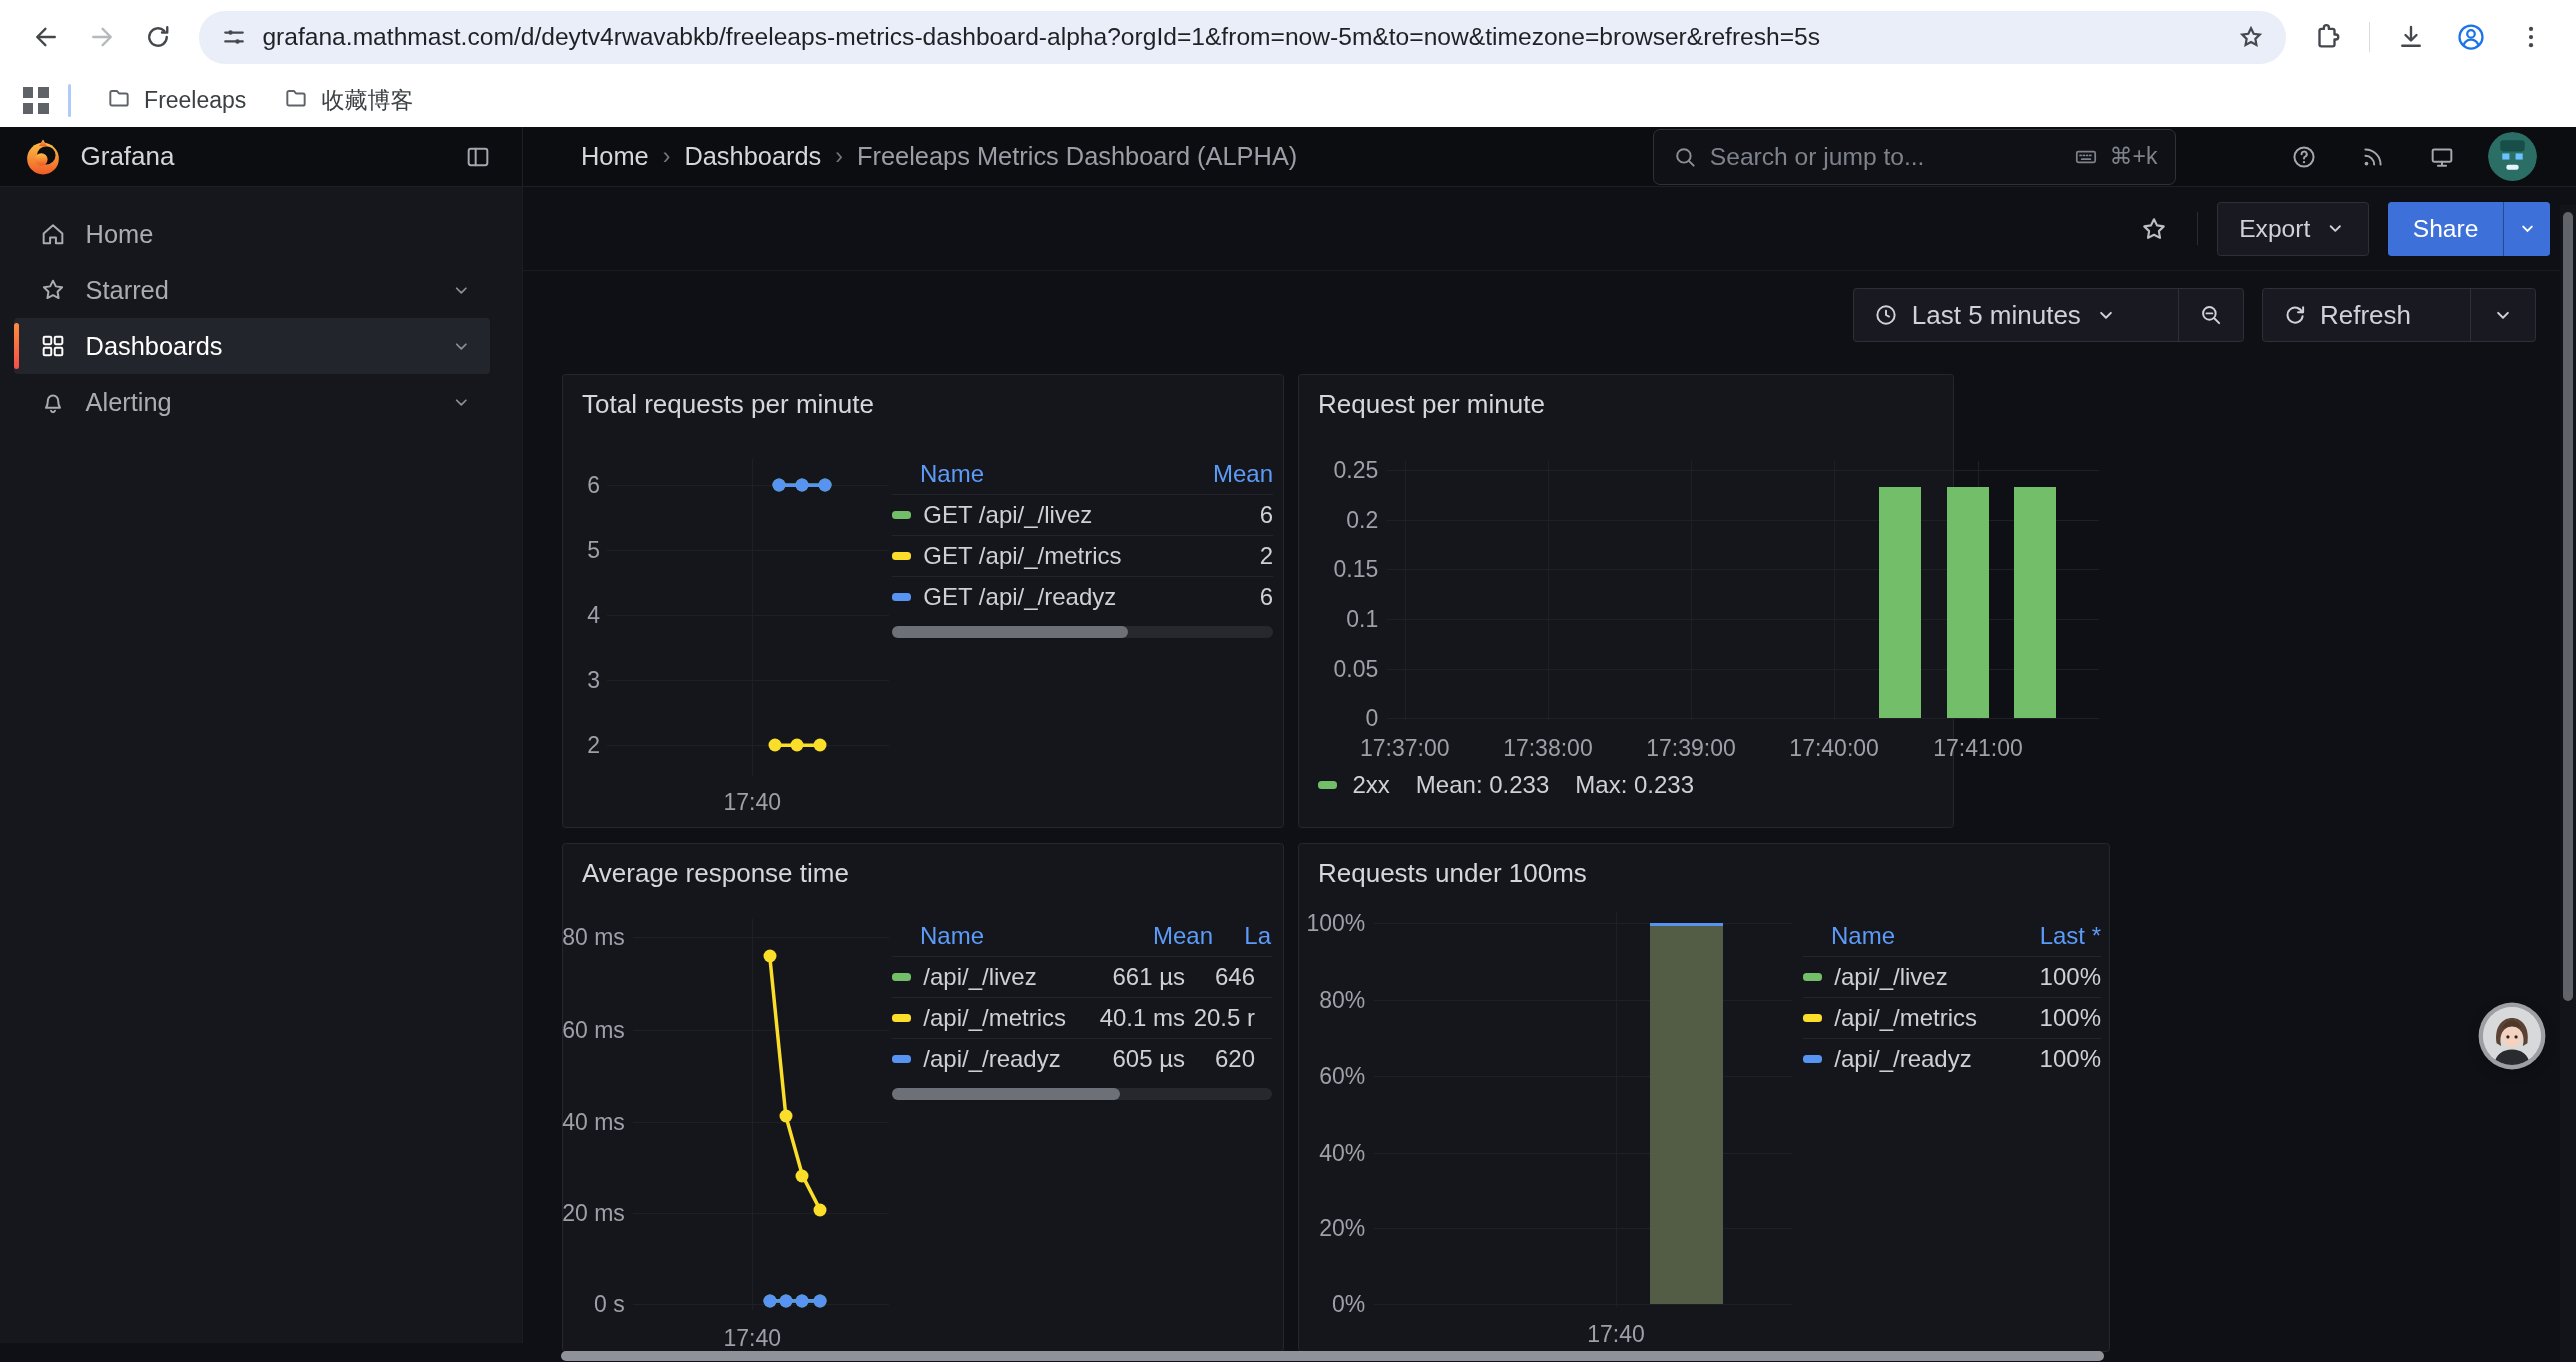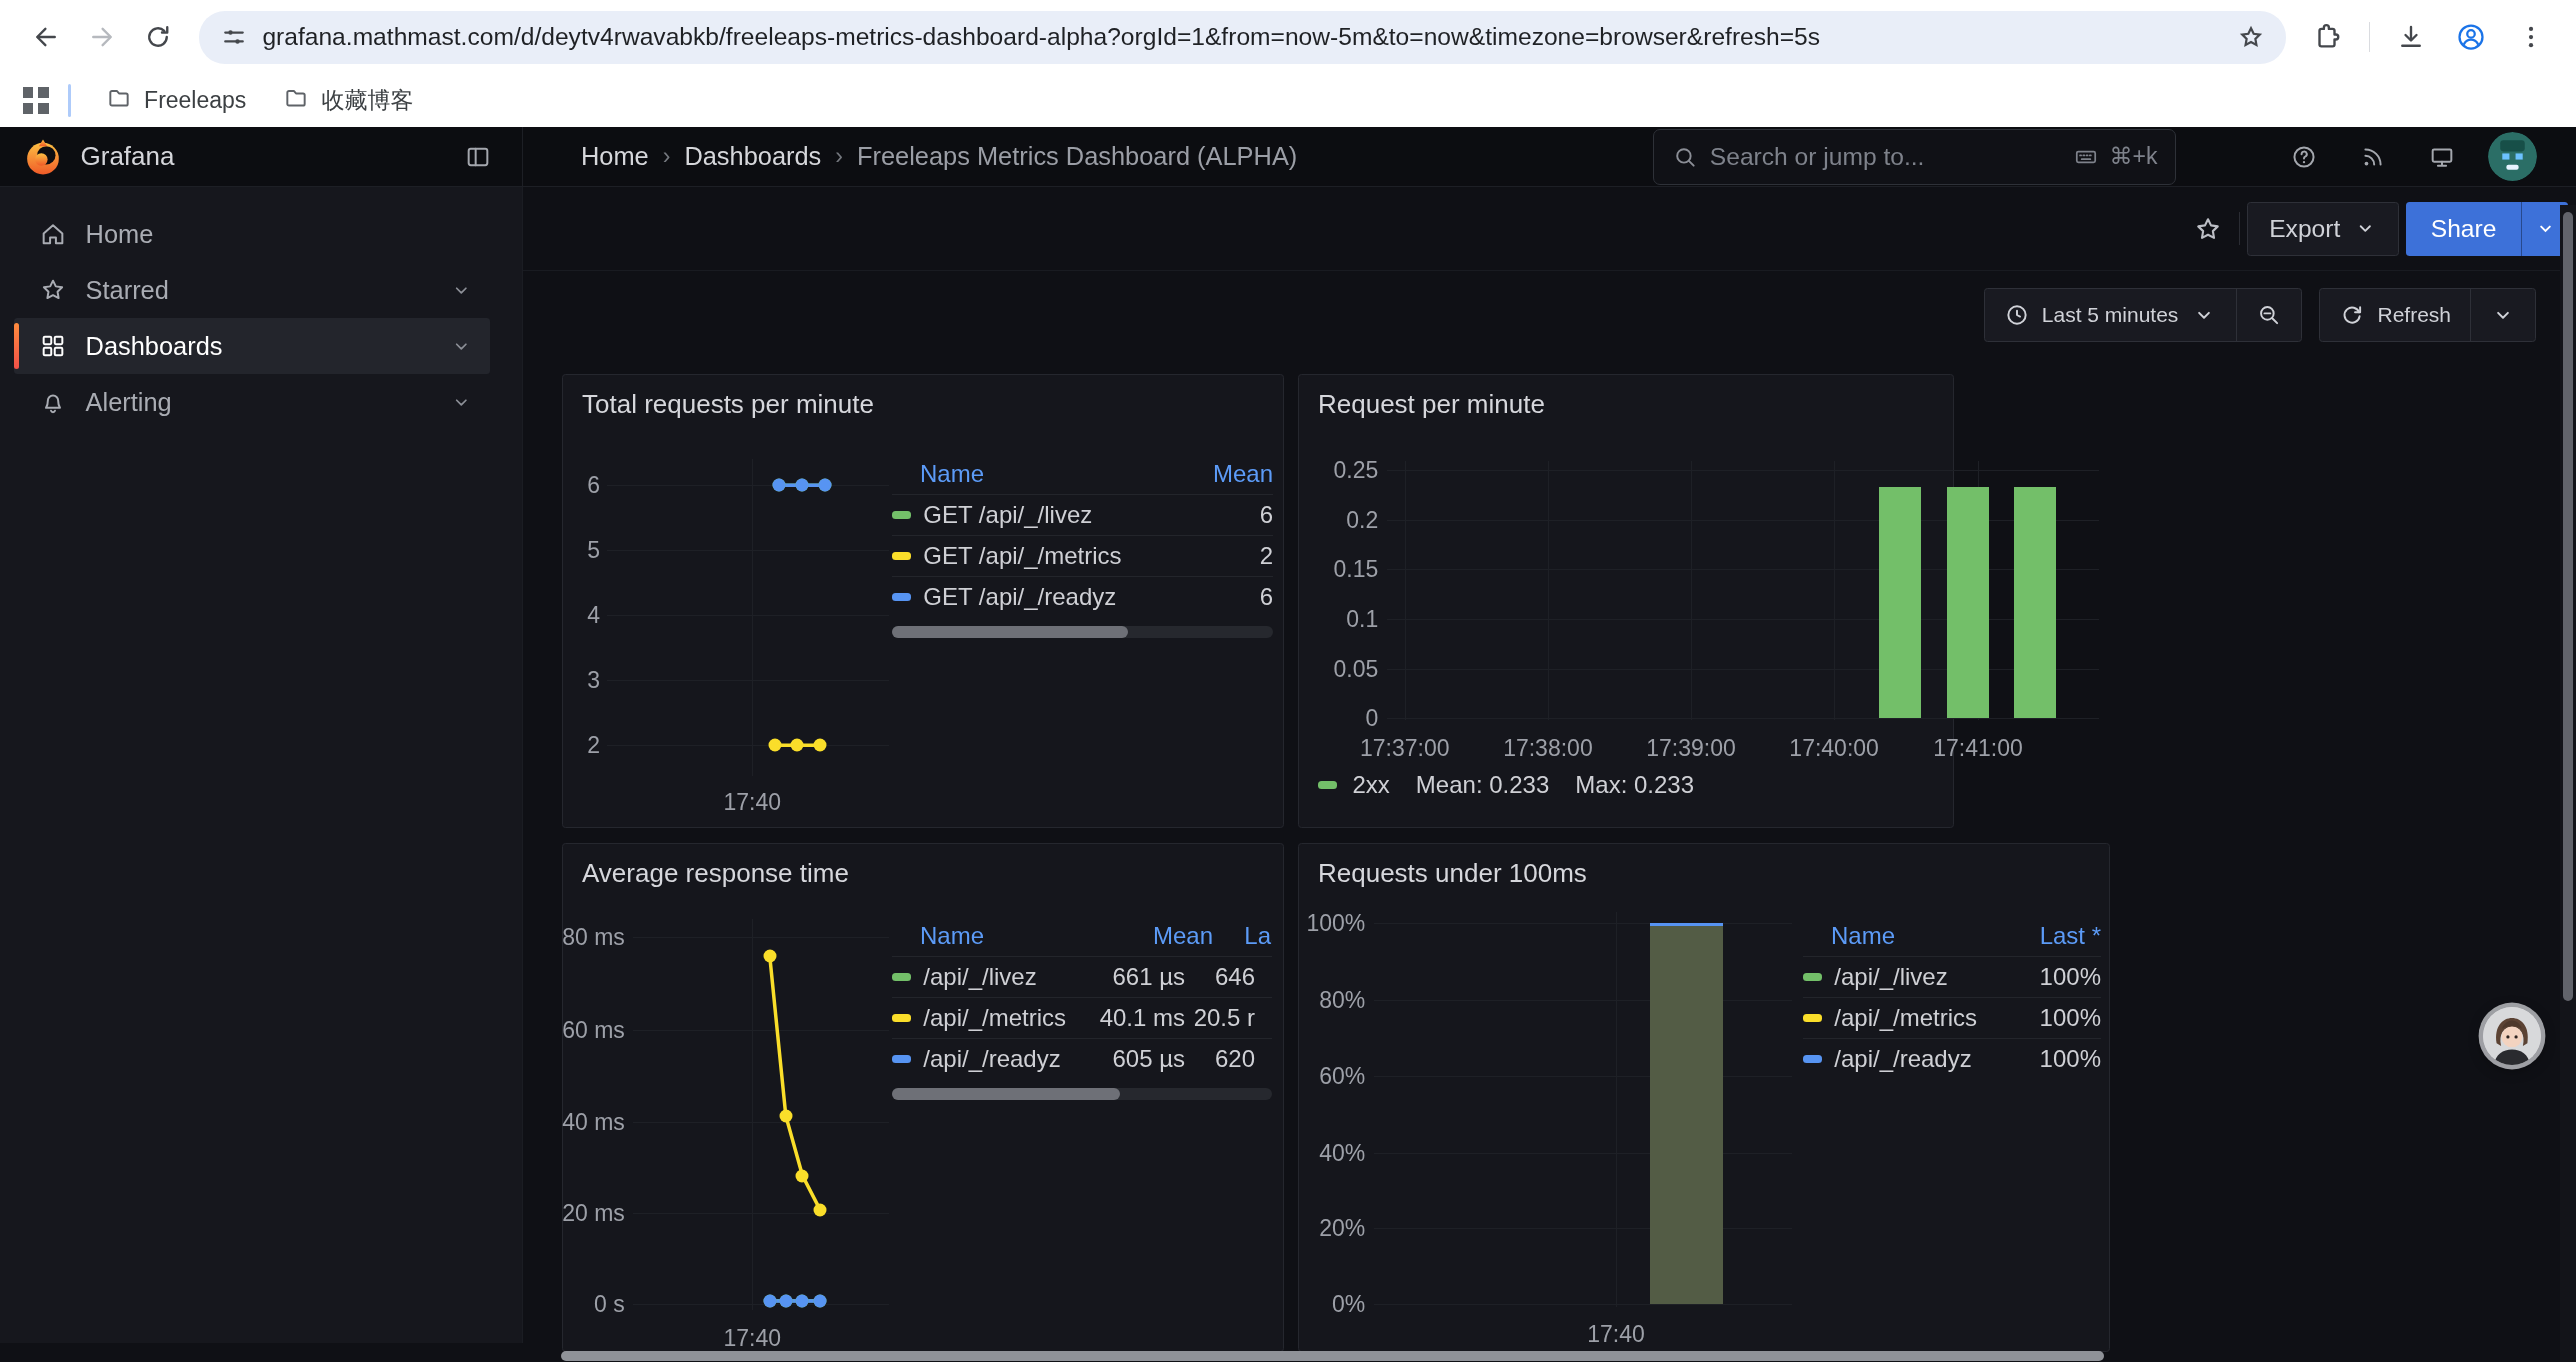--- a/index.html
+++ b/index.html
@@ -50,33 +50,33 @@
   .side-item{ position:relative; height:56px; margin:0 32px 0 14px; display:flex; align-items:center; padding:0 16px 0 24.6px; border-radius:3.5px; color:#a9acb3; }
   .side-item .s-label{ font-size:25.4px; margin-left:19px; flex:1; }
   .side-item.active{ background:#23252c; color:#ffffff; }
   .side-item.active::before{ content:""; position:absolute; left:0; top:5.3px; bottom:5.3px; width:5.3px; border-radius:2.6px;
      background:linear-gradient(180deg,#ff8c3e,#f25048); }
   .s-ico svg{ width:28px; height:28px; fill:none; stroke:currentColor; stroke-width:1.7; stroke-linecap:round; stroke-linejoin:round; display:block; }
   .s-chev{ color:#8c8f97; }
   .s-chev svg{ width:24.6px; height:24.6px; }
 
   .main{ flex:1; display:flex; flex-direction:column; background:#0f1015; min-width:0; }
-  .dash-toolbar{ height:84px; flex:none; display:flex; align-items:center; justify-content:flex-end; gap:7px; padding-right:8px; border-bottom:0.9px solid #191b21; }
+  .dash-toolbar{ height:84px; flex:none; display:flex; align-items:center; justify-content:flex-end; gap:19px; padding-right:26px; border-bottom:0.9px solid #191b21; }
   .tb-div{ width:0.9px; height:33px; background:#2a2c33; }
   .ghost-btn{ width:49px; height:49px; display:flex; align-items:center; justify-content:center; color:#bcbec5; }
   .ghost-btn svg{ width:30px; height:30px; fill:none; stroke:currentColor; stroke-width:1.7; stroke-linejoin:round; }
   .btn{ height:54px; display:flex; align-items:center; gap:12.3px; padding:0 21px; background:#191a21; border:0.9px solid #2e3038; border-radius:3.5px; color:#d0d2d8; font-size:24.6px; }
   .btn svg{ width:24.6px; height:24.6px; fill:none; stroke:currentColor; stroke-width:1.8; stroke-linecap:round; stroke-linejoin:round; }
   .share-btn{ height:54px; display:flex; border-radius:3.5px; overflow:hidden; background:#3d71d9; color:#fff; font-size:24.6px; font-weight:500; }
   .share-main{ display:flex; align-items:center; padding:0 24.6px; }
   .share-chev{ display:flex; align-items:center; justify-content:center; width:47px; border-left:0.9px solid rgba(0,0,0,.35); }
   .share-chev svg{ width:23px; height:23px; fill:none; stroke:#fff; stroke-width:2; stroke-linecap:round; }
 
   .time-row{ height:88px; flex:none; display:flex; align-items:center; justify-content:flex-end; gap:17.5px; padding-right:40px; }
-  .grp{ display:flex; height:54px; border:0.9px solid #2e3038; border-radius:3.5px; background:#191a21; color:#d0d2d8; font-size:21px; }
+  .grp{ display:flex; height:54px; border:0.9px solid #2e3038; border-radius:3.5px; background:#191a21; color:#d0d2d8; font-size:26px;gap:40px; }
   .grp .seg{ display:flex; align-items:center; gap:12.3px; padding:0 19px; }
   .grp .seg + .seg{ border-left:0.9px solid #2e3038; }
   .grp svg{ width:26px; height:26px; fill:none; stroke:currentColor; stroke-width:1.8; stroke-linecap:round; stroke-linejoin:round; }
 
   
   .grid{ position:relative; flex:1; }
   .panel{ position:absolute; background:#15161c; border:0.9px solid #25272e; border-radius:3.5px; }
   .p-title{ position:absolute; left:19px; top:14px; font-size:26px; font-weight:500; color:#d6d7dc; }
   .plot{ position:absolute; }
   .gridline-h{ position:absolute; left:0; right:0; height:0.9px; background:#1e2026; }

